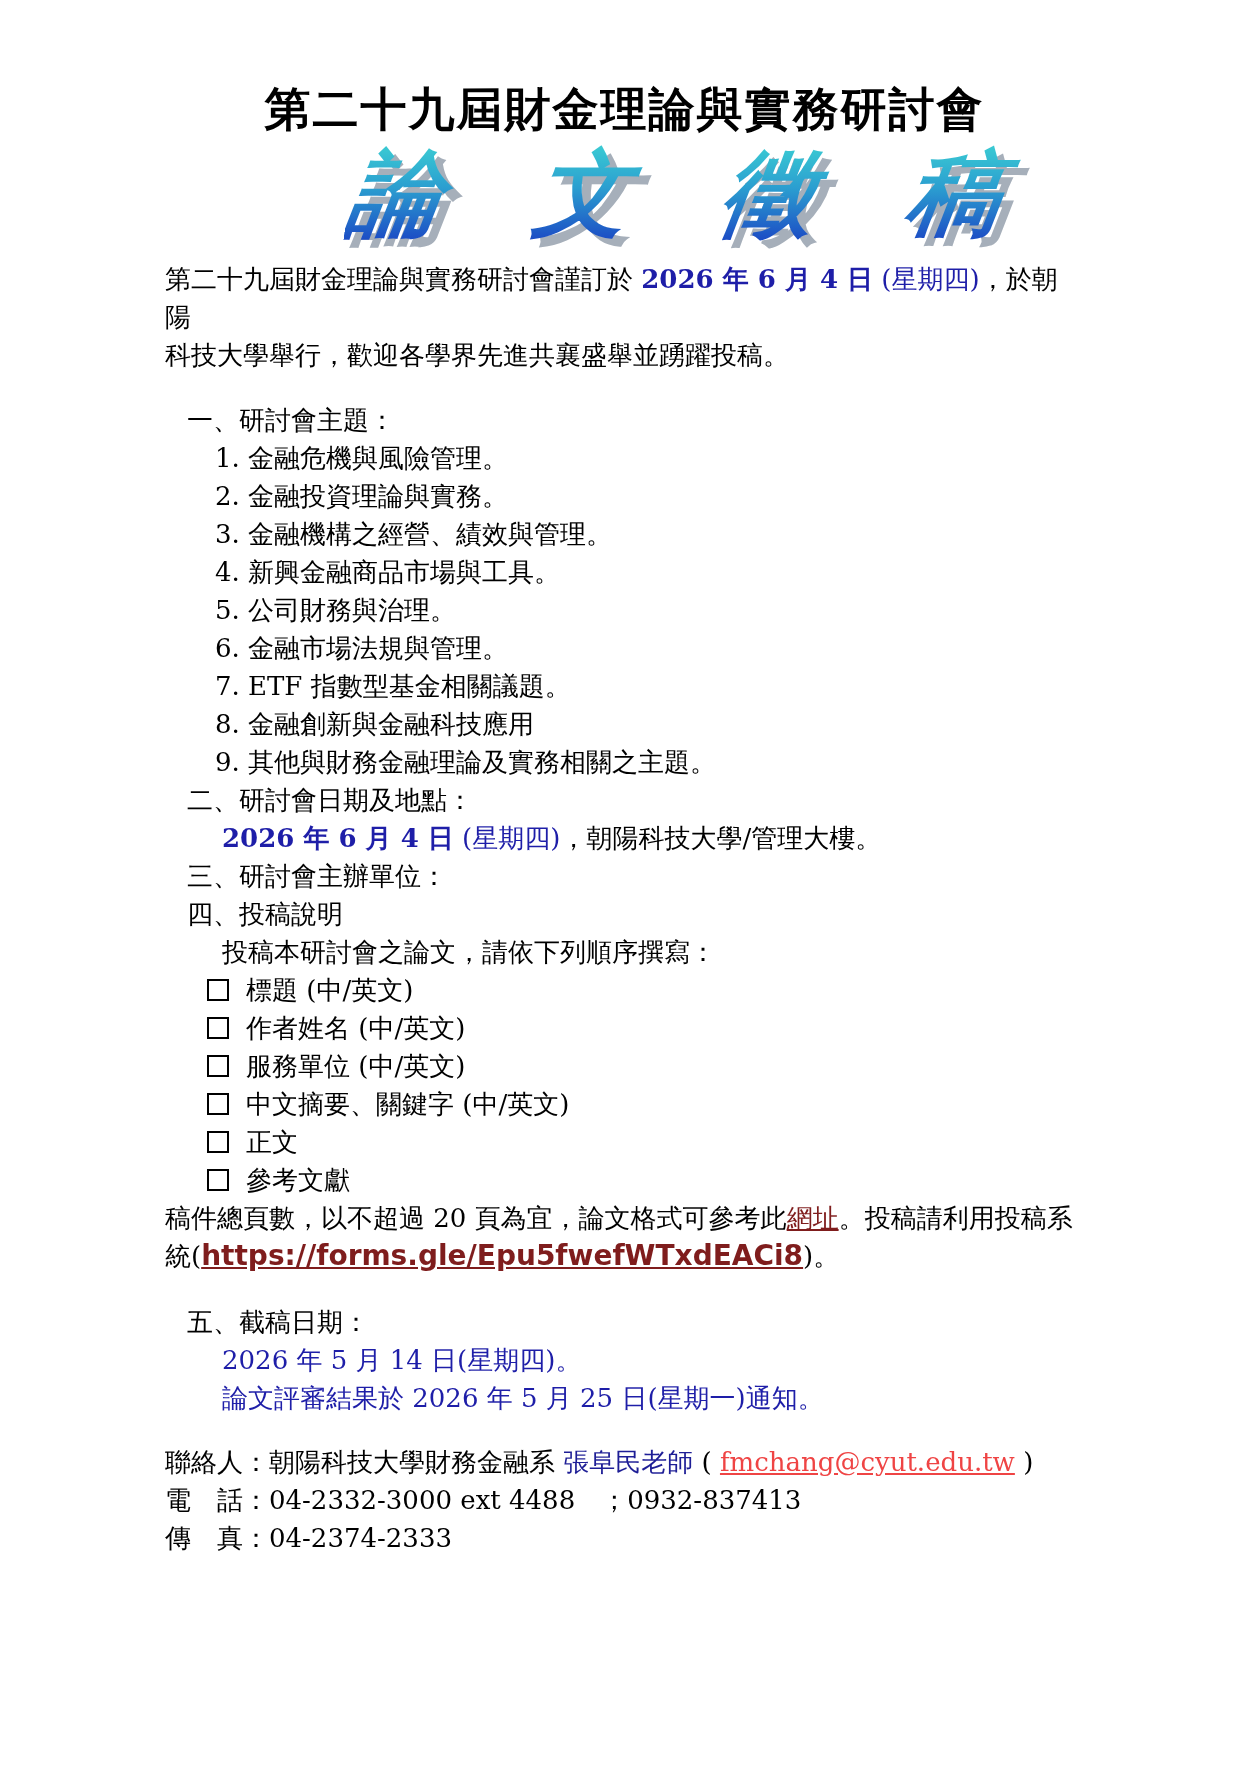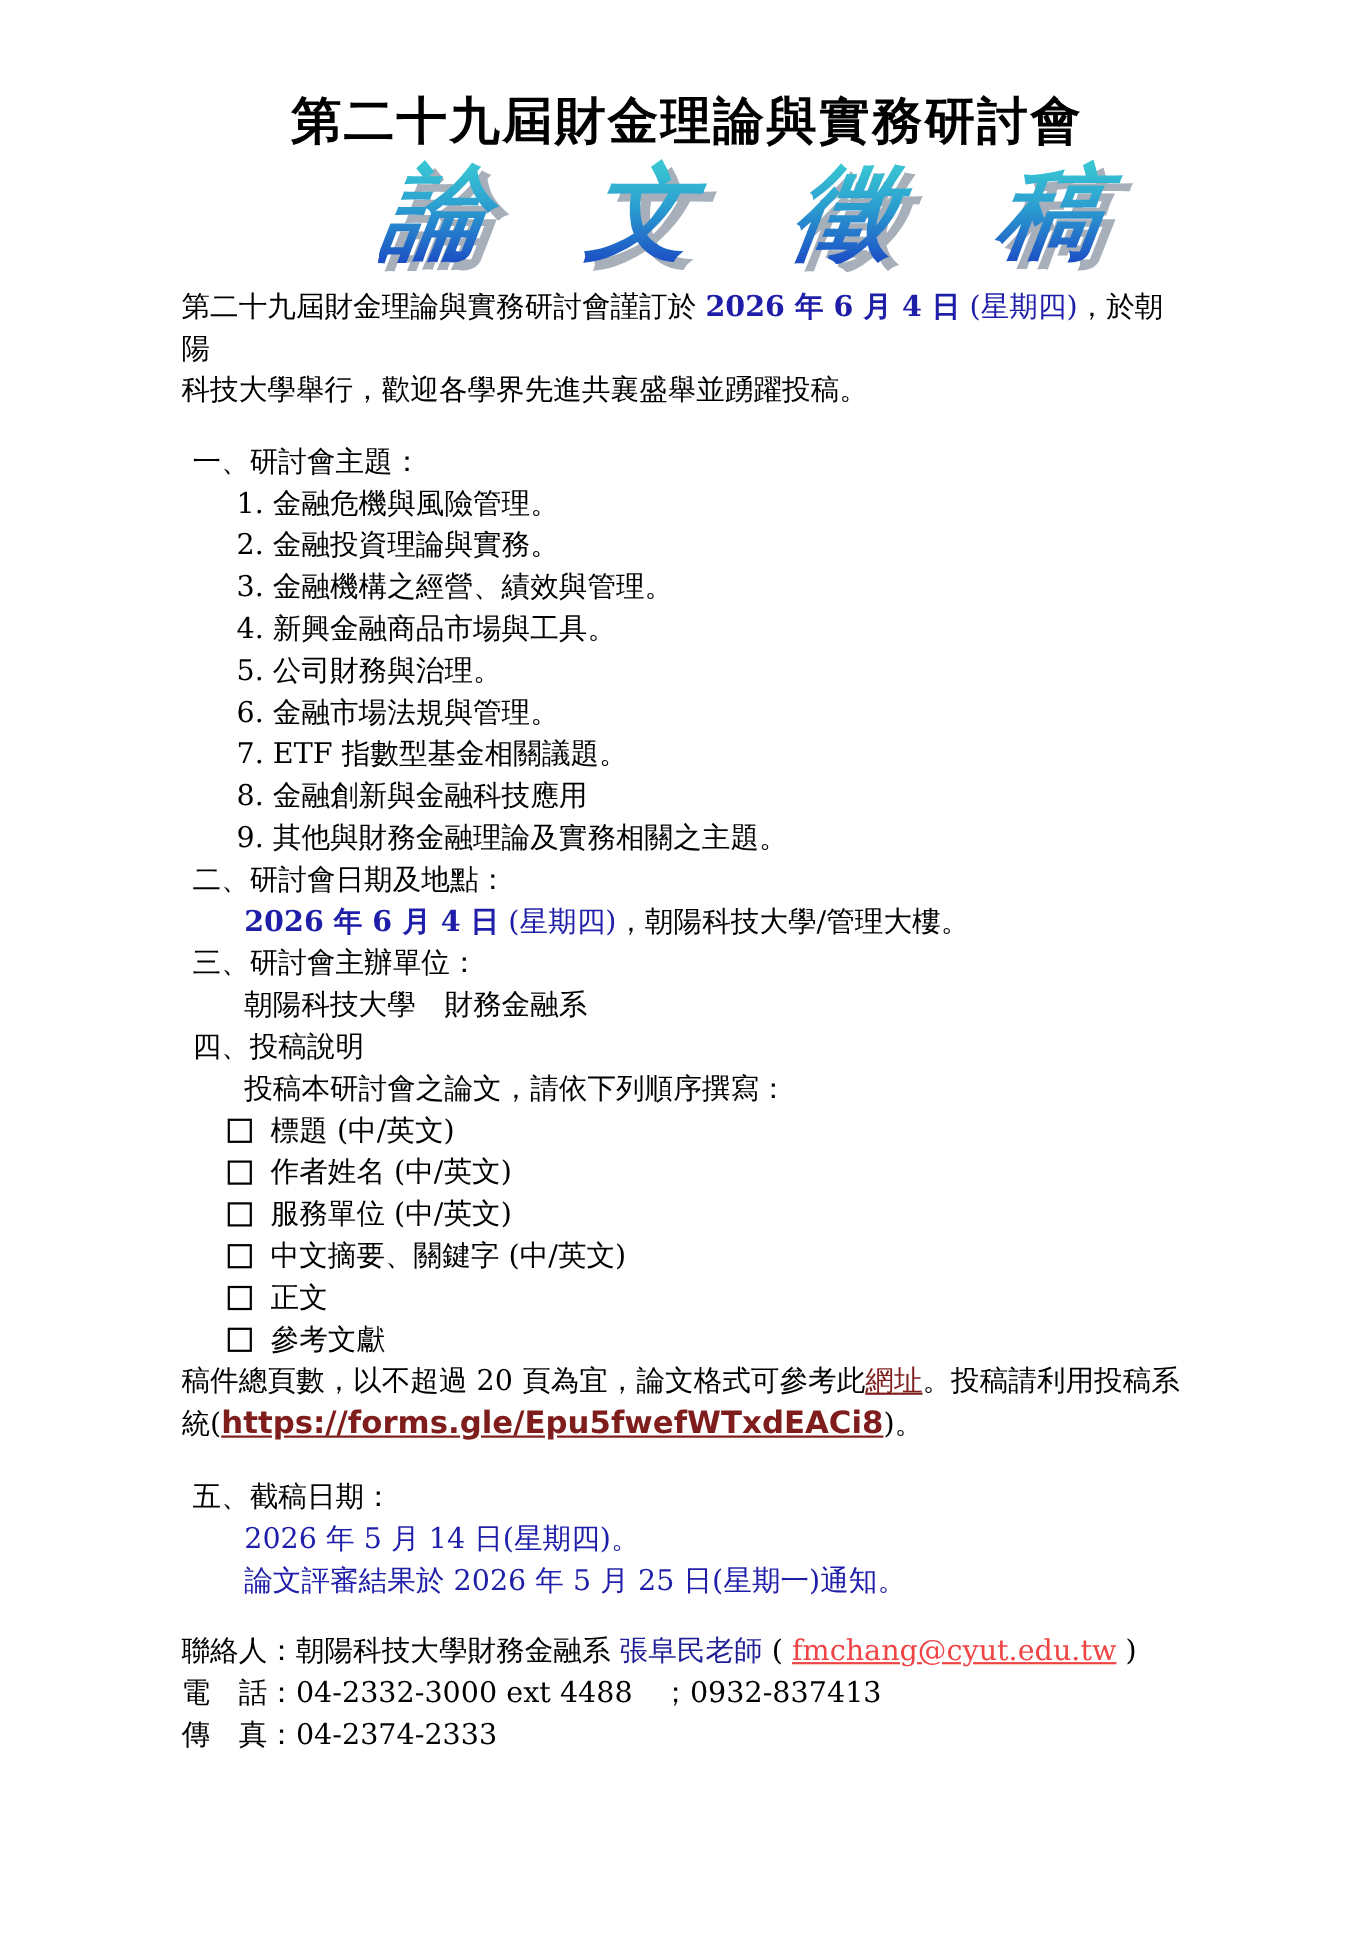--- a/index.html
+++ b/index.html
@@ -26,21 +26,21 @@
   .wa.shadow{color:#a6afba;left:9px;top:8px;}
   .wa.fill{
     background:linear-gradient(180deg,#3bcdd3 0%,#2b9ed0 45%,#1b48c4 100%);
     -webkit-background-clip:text;background-clip:text;
     color:transparent;-webkit-text-fill-color:transparent;
   }
   .intro{margin:17px 13px 0 0;}
   .blue{color:#1e1ea8;}
   .bold{font-weight:bold;}
   .sections{margin-top:27px;}
-  .sec-heading{margin-left:10px;}
+  .sec-heading{margin-left:22px;}
   .topic-item{margin-left:50px;display:flex;}
   .topic-item .num{width:33px;flex:none;}
   .sub-line{margin-left:57px;}
   .check-row{margin-left:42px;display:flex;align-items:center;height:38px;}
   .checkbox{
     width:22px;height:22px;border:2px solid #000;box-sizing:border-box;
     margin-right:17px;flex:none;background:#fff;
   }
   .note{margin:0;}
   .deadline{margin-top:28px;}
@@ -101,21 +101,20 @@
       </div>
     <div class="topic-item">
         <span class="num">9.</span>
         <span>其他與財務金融理論及實務相關之主題。</span>
       </div>
 
     <div class="sec-heading">二、研討會日期及地點：</div>
     <div class="sub-line"><span class="blue bold">2026 年 6 月 4 日</span><span class="blue"> (星期四)</span><span>，朝陽科技大學/管理大樓。</span></div>
 
     <div class="sec-heading">三、研討會主辦單位：</div>
-    <div class="sub-line">朝陽科技大學　財務金融系</div>
 
     <div class="sec-heading">四、投稿說明</div>
     <div class="sub-line">投稿本研討會之論文，請依下列順序撰寫：</div>
 
     <div class="check-row">
         <span class="checkbox"></span>
         <span>標題 (中/英文)</span>
       </div>
     <div class="check-row">
         <span class="checkbox"></span>

